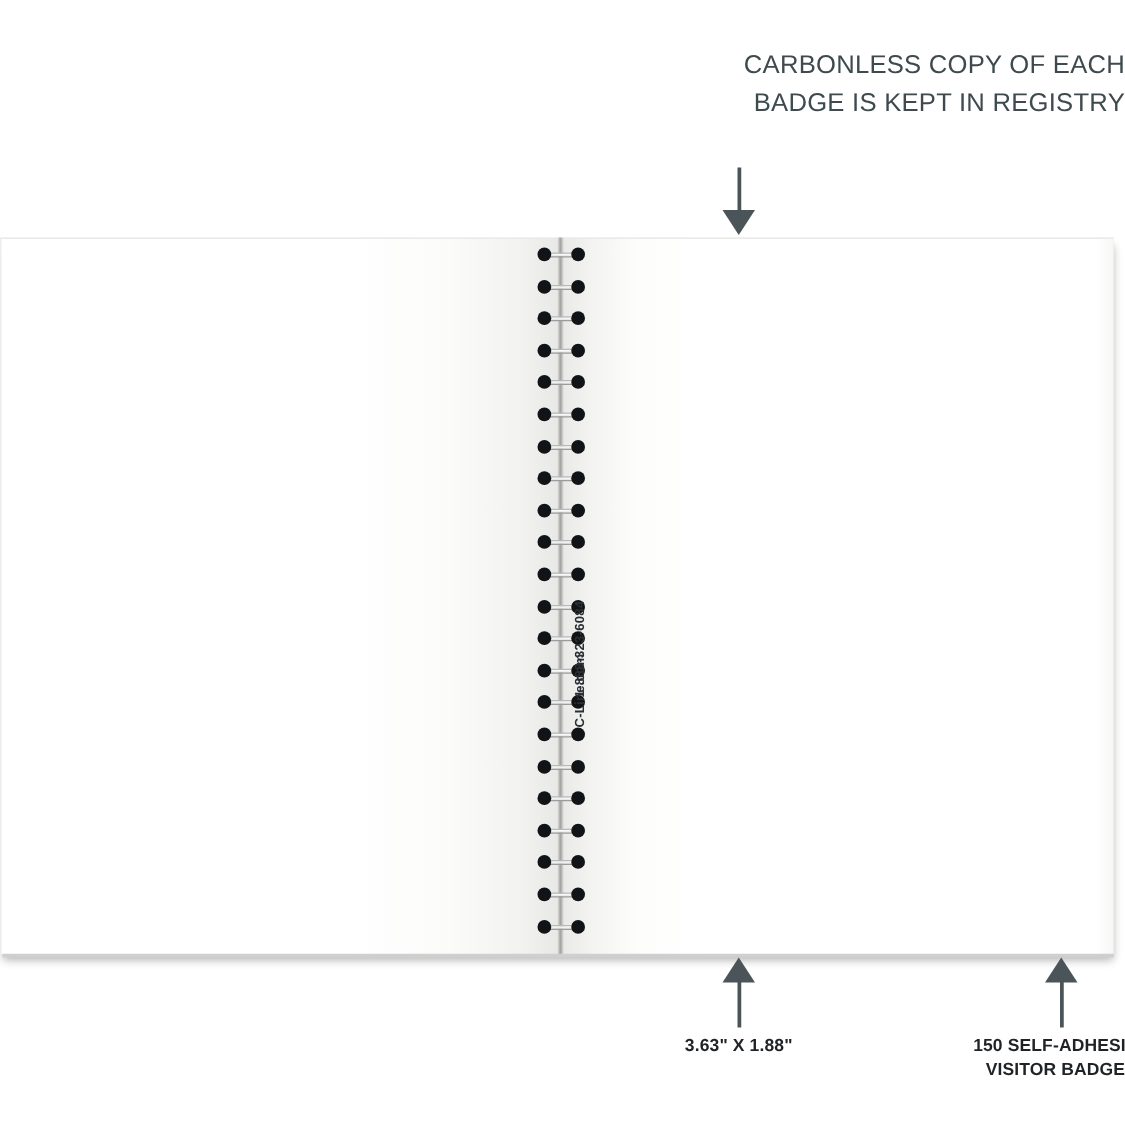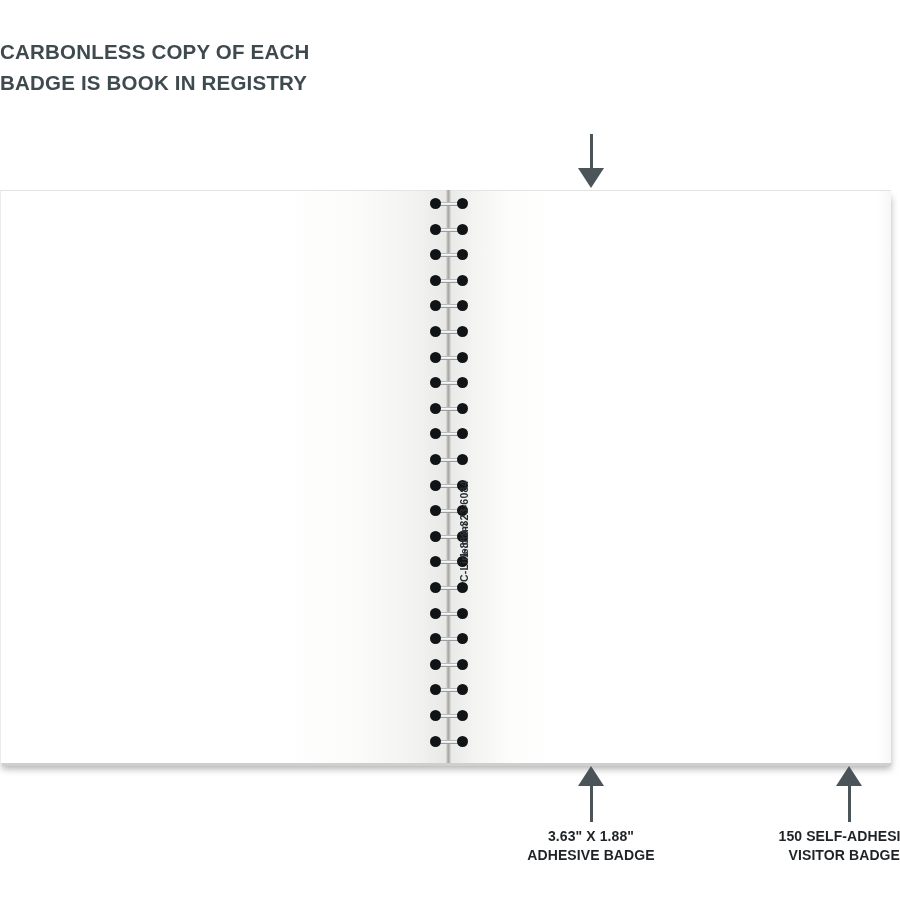--- a/index.html
+++ b/index.html
@@ -11,24 +11,24 @@
     position: relative;
     overflow: hidden;
     font-family: "Liberation Sans", sans-serif;
     -webkit-font-smoothing: antialiased;
   }
 
   
   .top-caption {
     position: absolute;
     left: 0; right: 0; top: 36px;
-    text-align: left;
+    text-align: right;
     color: #3f4a4f;
     font-size: 20.5px;
-    font-weight: 700;
+    font-weight: 400;
     letter-spacing: 0.2px;
     line-height: 31px;
   }
   .top-caption div { white-space: nowrap; }
 
   
   .arrow { position: absolute; }
   .arrow .shaft {
     position: absolute;
     background: #4a5459;
@@ -135,21 +135,21 @@
     white-space: nowrap;
   }
   #brand-phone { top: 283px; height: 92px; }
   #brand-site  { top: 322px; height: 80px; }
 </style>
 </head>
 <body>
 
 <div class="top-caption">
   <div>CARBONLESS COPY OF EACH</div>
-  <div>BADGE IS BOOK IN REGISTRY</div>
+  <div>BADGE IS KEPT IN REGISTRY</div>
 </div>
 
 <div class="arrow down" id="arrow-top">
   <div class="shaft"></div>
   <div class="head"></div>
 </div>
 
 <div class="book">
 
   <div class="page-shadow"></div>
@@ -290,18 +290,17 @@
   <div class="head"></div>
   <div class="shaft"></div>
 </div>
 <div class="arrow up" id="arrow-br">
   <div class="head"></div>
   <div class="shaft"></div>
 </div>
 
 <div class="bottom-caption" id="cap-bl">
   <div>3.63" X 1.88"</div>
-  <div>ADHESIVE BADGE</div>
 </div>
 <div class="bottom-caption" id="cap-br">
   <div>150 SELF-ADHESIVE</div>
   <div>VISITOR BADGES</div>
 </div>
 
 </body></html>

